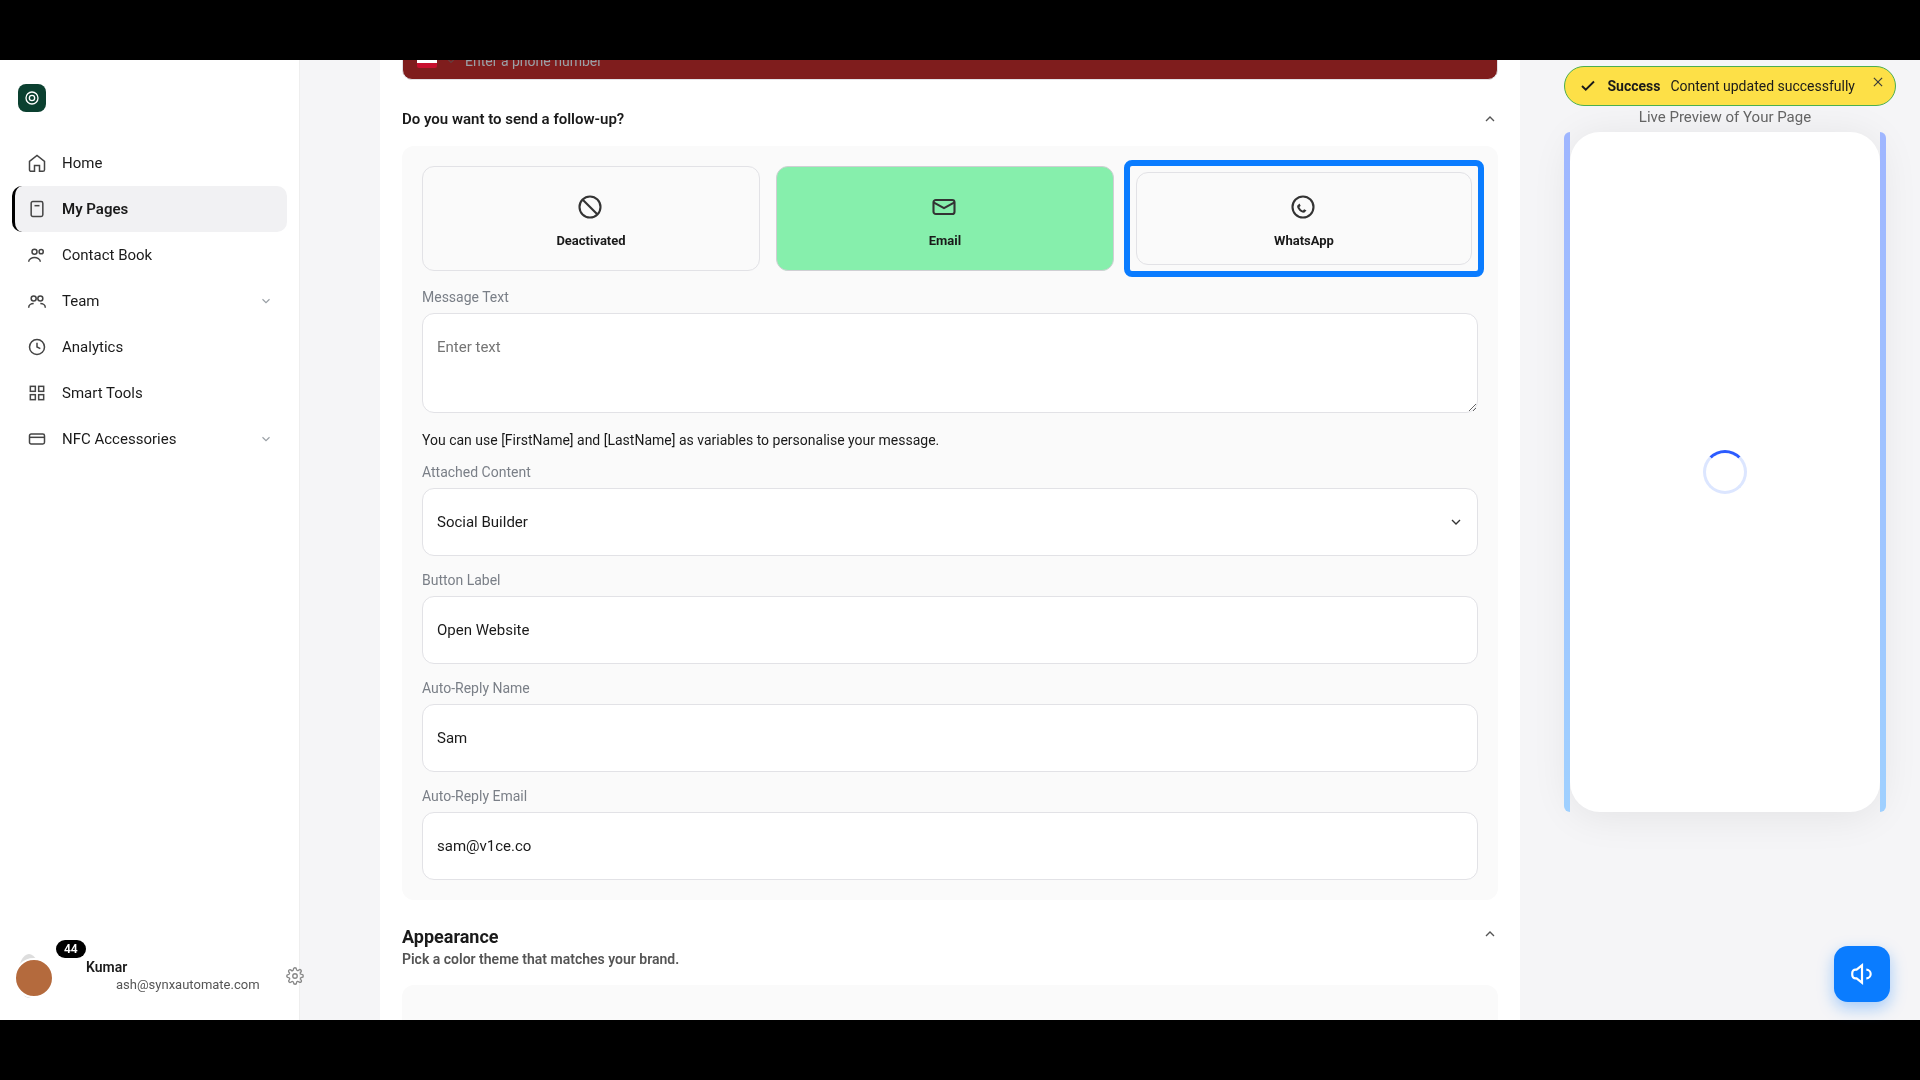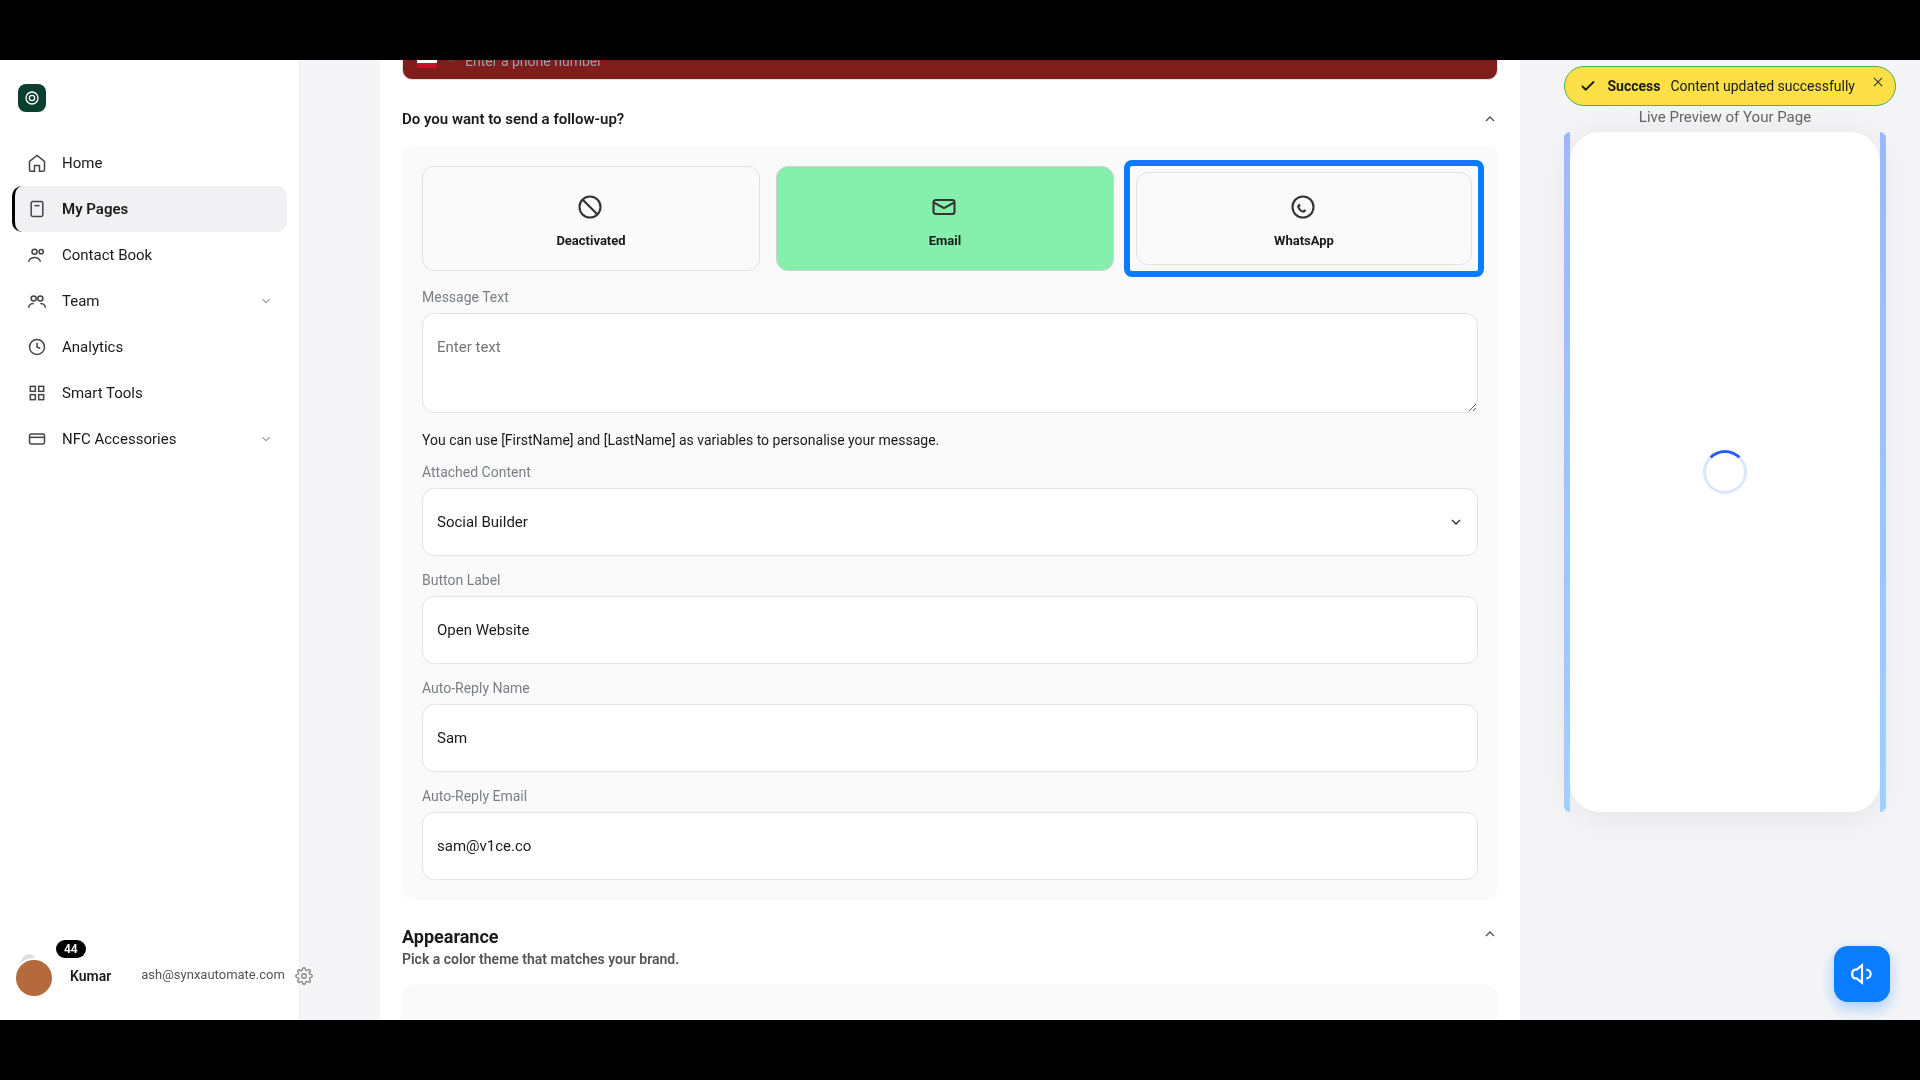--- a/index.html
+++ b/index.html
@@ -5,25 +5,25 @@
 * { box-sizing: border-box; margin: 0; padding: 0; }
 body { font-family: -apple-system, BlinkMacSystemFont, "Segoe UI", Roboto, sans-serif; background: #000; width: 1920px; height: 1080px; overflow: hidden; font-size: 14px; color: #1a1a1a; }
 .letterbox-top, .letterbox-bottom { background: #000; height: 60px; width: 100%; }
 .viewport { background: #f5f5f7; height: 960px; width: 100%; display: flex; position: relative; }
 .sidebar { width: 300px; background: #fff; border-right: 1px solid #eee; display: flex; flex-direction: column; padding: 24px 12px 12px 12px; position: relative; }
 .logo { width: 28px; height: 28px; background: #0b4030; border-radius: 8px; margin-left: 6px; margin-bottom: 28px; display:flex; align-items:center; justify-content:center; color:#fff; font-size:14px; }
 .nav-item { display: flex; align-items: center; gap: 14px; padding: 12px 14px; border-radius: 10px; color: #1a1a1a; cursor: pointer; font-size: 15px; }
 .nav-item.active { background: #f1f1f3; font-weight: 600; border-left: 3px solid #000; padding-left: 11px; }
 .nav-item .chev { margin-left: auto; color: #9aa0a6; }
 .nav-icon { width: 22px; height: 22px; display: inline-flex; align-items: center; justify-content: center; color: #444; }
-.sidebar-footer { margin-top: auto; display: flex; align-items: center; gap: 10px; padding: 10px 6px; position: relative; }
+.sidebar-footer { margin-top: auto; display: flex; align-items: center; gap: 26px; padding: 10px 6px; position: relative; }
 .avatar { width: 44px; height: 44px; border-radius: 50%; background: #ddd; display:flex; align-items:center; justify-content:center; color:#777; position: relative; }
 .avatar .over { position:absolute; bottom:0; right:-14px; width:40px; height:40px; border-radius:50%; background:#b46a3d; border:2px solid #fff; }
 .badge-count { position:absolute; top:-4px; left:44px; background:#000; color:#fff; font-size:12px; padding:2px 8px; border-radius:12px; font-weight:600; }
-.user-info { display:flex; flex-direction:row; line-height:1.3; margin-left:20px; }
+.user-info { display:flex; flex-direction:column; line-height:1.3; margin-left:20px; }
 .user-info .name { font-weight:600; font-size:14px; }
 .user-info .email { font-size:13px; color:#555;margin-left:30px; }
 .gear { margin-left:auto; color:#888; }
 
 .main { flex: 1; display: flex; overflow: hidden; }
 .content-col { flex: 1; padding: 0 30px 0 80px; overflow-y: hidden; }
 .card { background: #fff; border-radius: 14px; padding: 22px; margin-top: -40px; }
 .phone-row { display:flex; align-items:center; gap:8px; border:1px solid #e2e2e6; background:#7f1d1d; border-radius:10px; padding:10px 14px; color:#9aa0a6; }
 .flag { width:20px; height:14px; background: linear-gradient(#012169 0 33%, #fff 33% 66%, #c8102e 66%); border-radius:2px; position:relative; }
 .section-header { display:flex; align-items:center; justify-content:space-between; margin: 30px 0 18px 0; font-weight:600; font-size:15px; }

